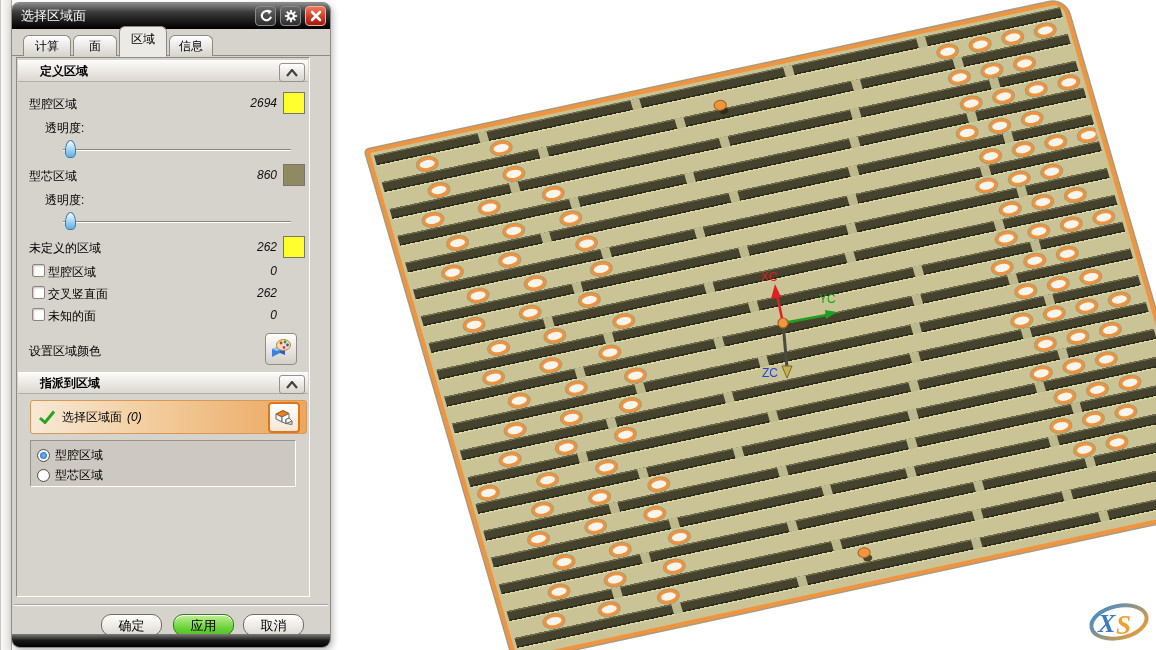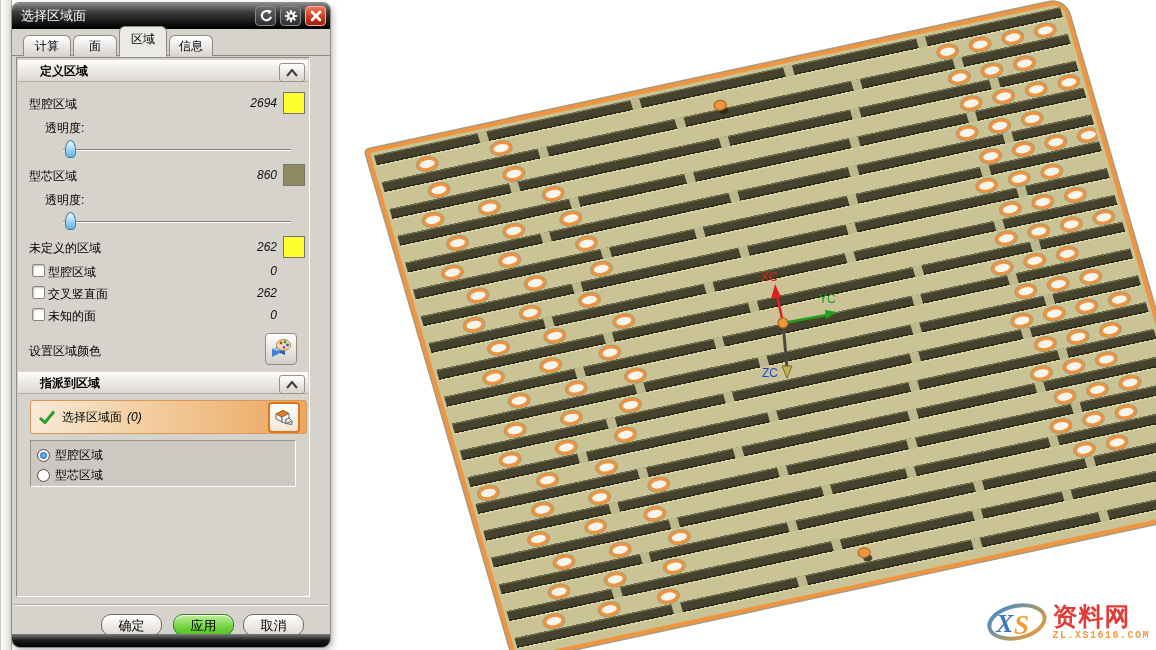--- a/index.html
+++ b/index.html
@@ -314,24 +314,20 @@
         <defs>
           <linearGradient id="wmg" x1="0" y1="0" x2="1" y2="1">
             <stop offset="0" stop-color="#3a8ad0"></stop>
               <stop offset="1" stop-color="#f0a030"></stop>
           </linearGradient>
         </defs>
         <ellipse cx="31" cy="22" rx="28" ry="16" fill="none" stroke="url(#wmg)" stroke-width="4" transform="rotate(-12 31 22)"></ellipse>
         <text x="10" y="32" font-size="26" font-style="italic" font-weight="bold" fill="#3a7ac0" font-family="Liberation Serif, DejaVu Serif, serif">X</text>
         <text x="28" y="34" font-size="27" font-style="italic" font-weight="bold" fill="#f0a030" font-family="Liberation Serif, DejaVu Serif, serif">S</text>
       </svg>
-      <div class="wm-text">
-        <span class="wm-name">资料网</span>
-        <span class="wm-url">ZL.XS1616.COM</span>
-      </div>
     </div>
   </div>
 
   <div class="side-rail"></div>
 
   <div class="dialog">
 
     <div class="title-bar">
       <span class="title-text">选择区域面</span>
       <span class="tb-btn">

